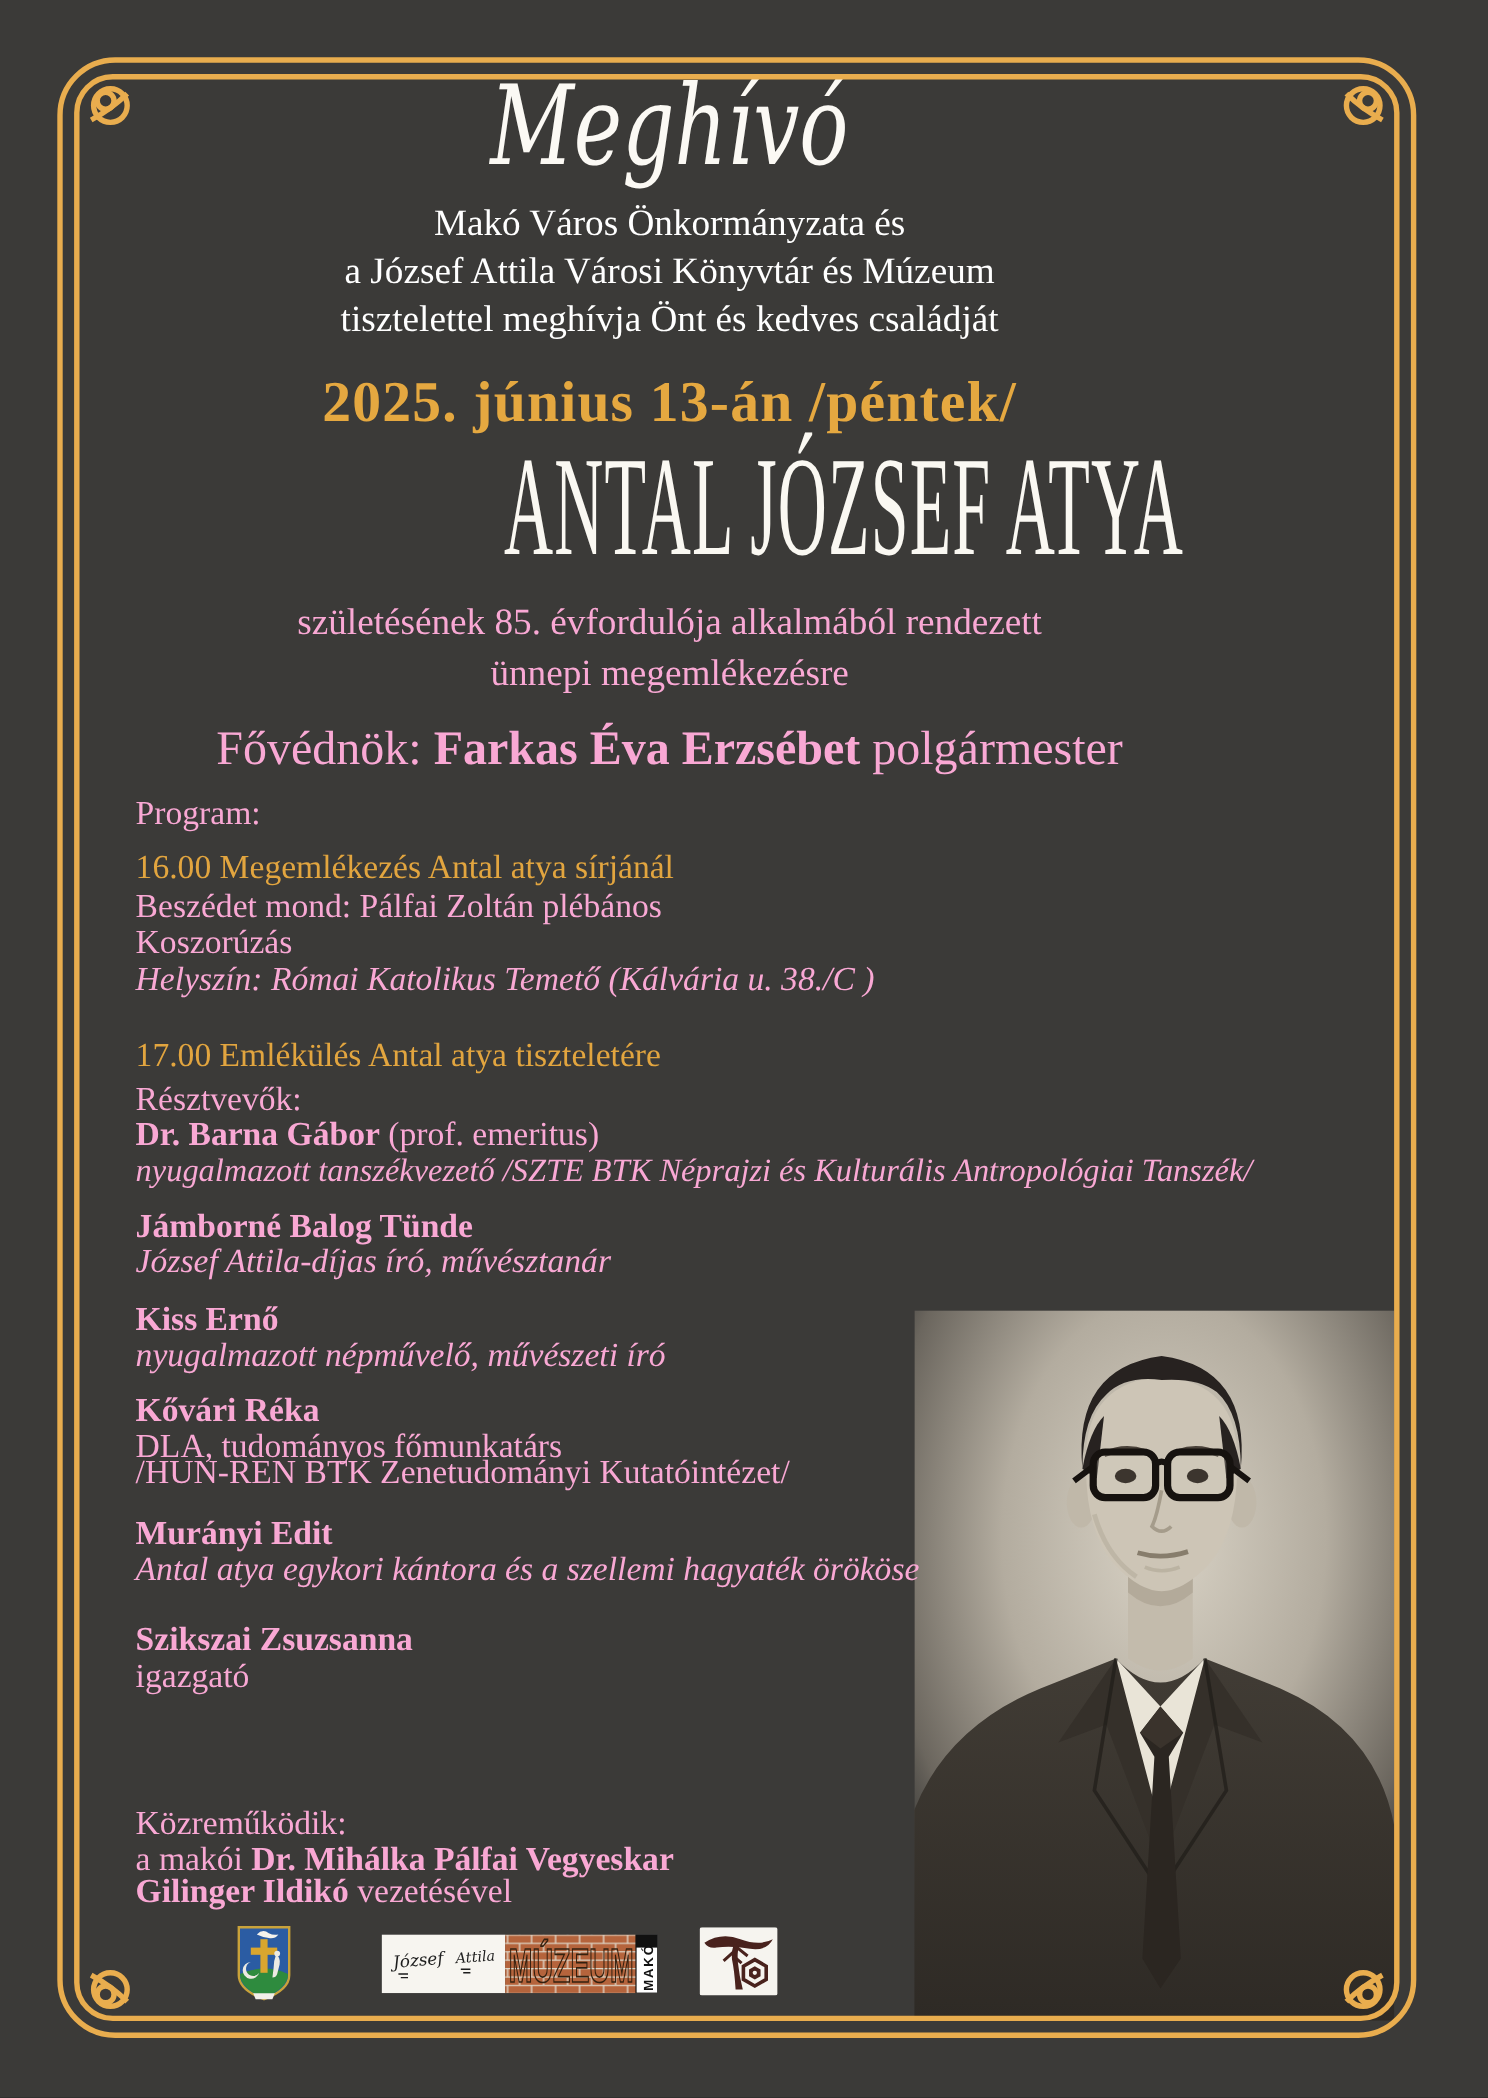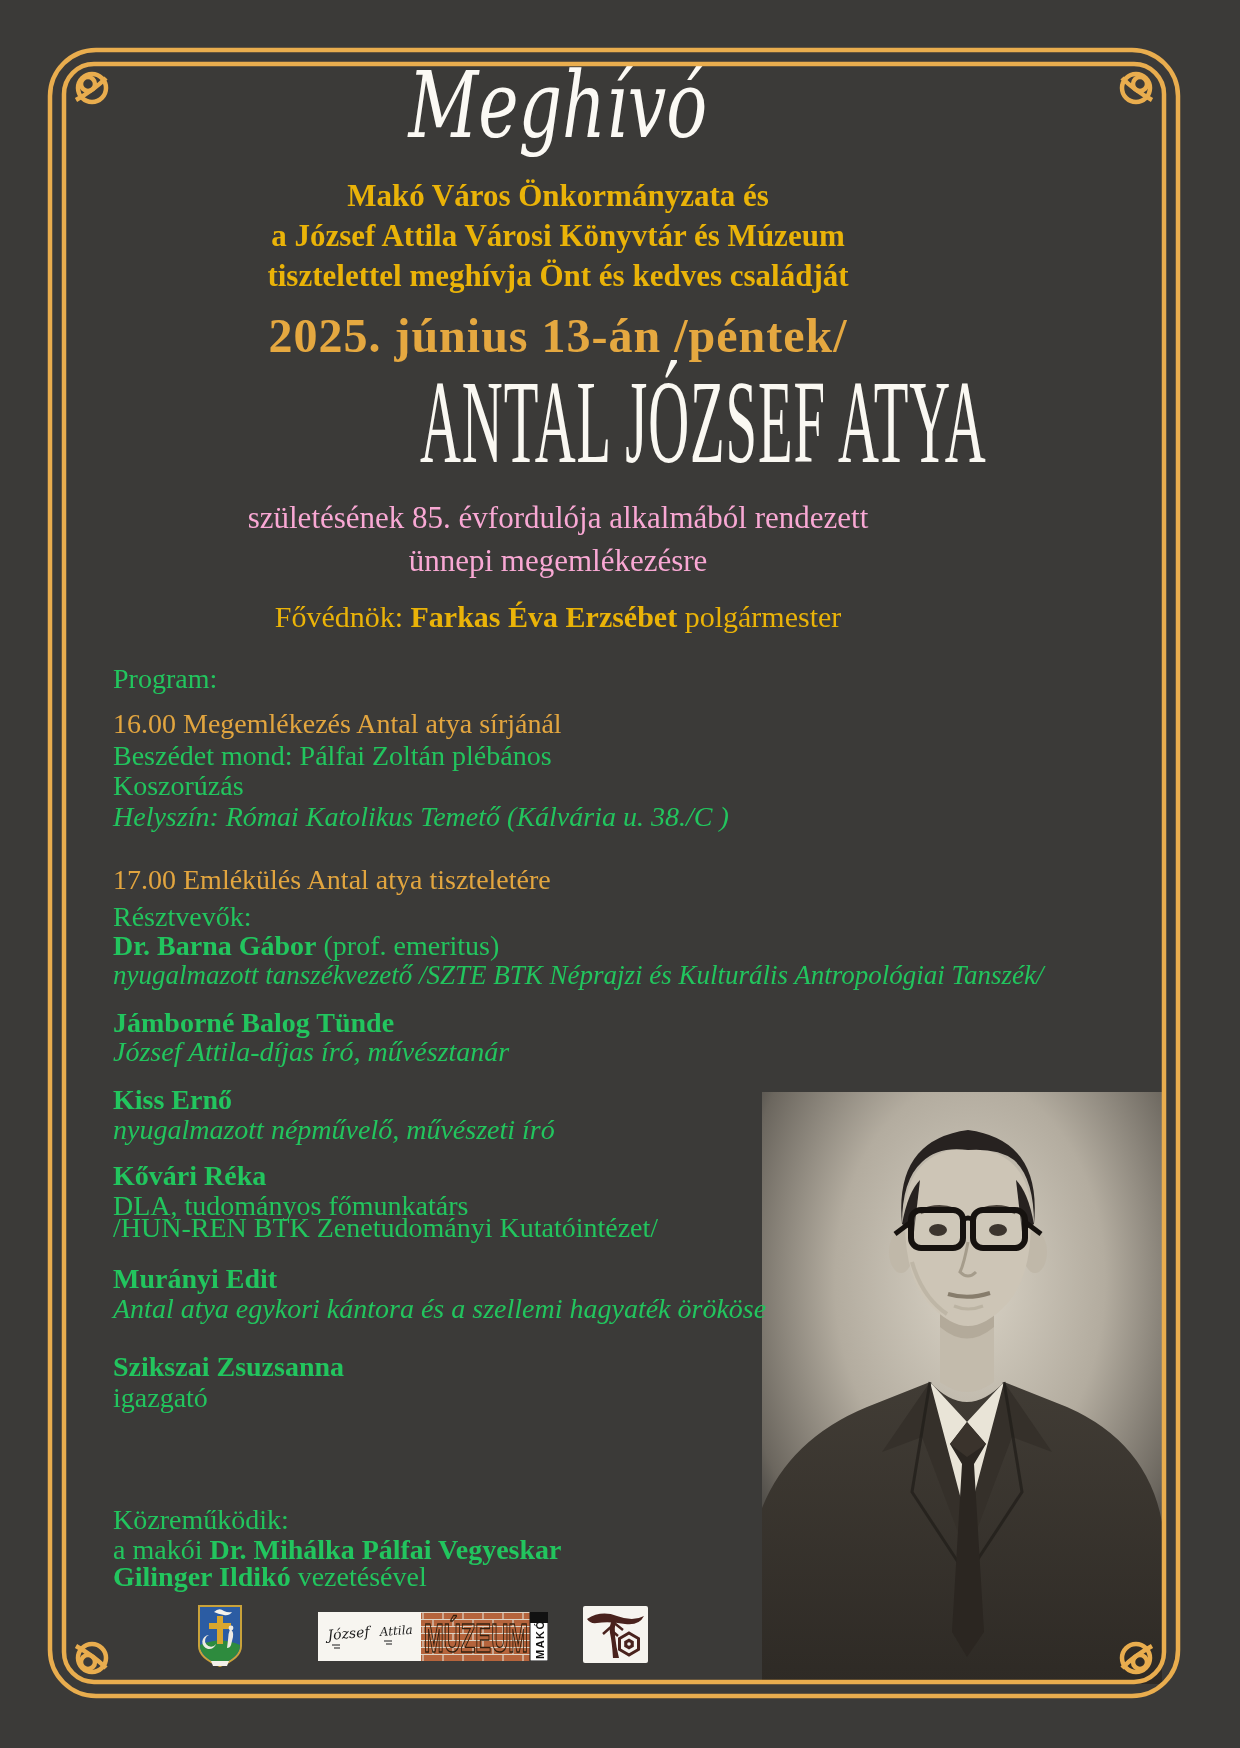--- a/index.html
+++ b/index.html
@@ -8,28 +8,28 @@
     background:#3b3a38;
     font-family:"Liberation Serif",serif;
     color:#f2efe9;
   }
   .abs{position:absolute;}
   .center-col{position:absolute;left:113px;width:890px;text-align:center;}
   .nowrap{white-space:nowrap;}
 
   .script-title{top:60px;font-family:"DejaVu Serif",serif;font-style:italic;font-size:92px;line-height:1.0;color:#fbf9f4;}
   .script-title .inner{display:inline-block;transform:scaleX(.74);transform-origin:center;}
-  .intro{top:176px;font-size:31px;line-height:40px;font-weight:700;color:#eab308;}
+  .intro{top:166px;font-size:31px;line-height:40px;font-weight:400;color:#ffffff;}
   .date-line{top:308px;font-size:48px;font-weight:bold;color:#e5a840;letter-spacing:1px;}
   .main-title{top:364px;font-size:118px;line-height:1.0;color:#faf8f2;font-weight:400;}
   .main-title .inner{display:inline-block;transform:scaleX(.48);transform-origin:center;letter-spacing:2px;white-space:nowrap;}
   .subtitle{top:496px;font-size:31px;line-height:43px;color:#f9a8d4;}
-  .patron{top:600px;font-size:30px;color:#eab308;}
-
-  .p-line{position:absolute;left:113px;white-space:nowrap;font-size:28px;line-height:1.15;color:#22c55e;z-index:3;}
+  .patron{top:600px;font-size:40px;color:#f9a8d4;}
+
+  .p-line{position:absolute;left:113px;white-space:nowrap;font-size:28px;line-height:1.15;color:#f9a8d4;z-index:3;}
   .gold{color:#e2a53f;}
   .it{font-style:italic;}
   .b{font-weight:bold;}
 
   #frame-svg{position:absolute;left:0;top:0;z-index:5;pointer-events:none;}
   #photo{position:absolute;left:762px;top:1092px;width:400px;height:592px;z-index:1;}
   #footer-logos{position:absolute;left:0;top:0;z-index:3;}
   .logo{position:absolute;}
 </style>
 </head>

